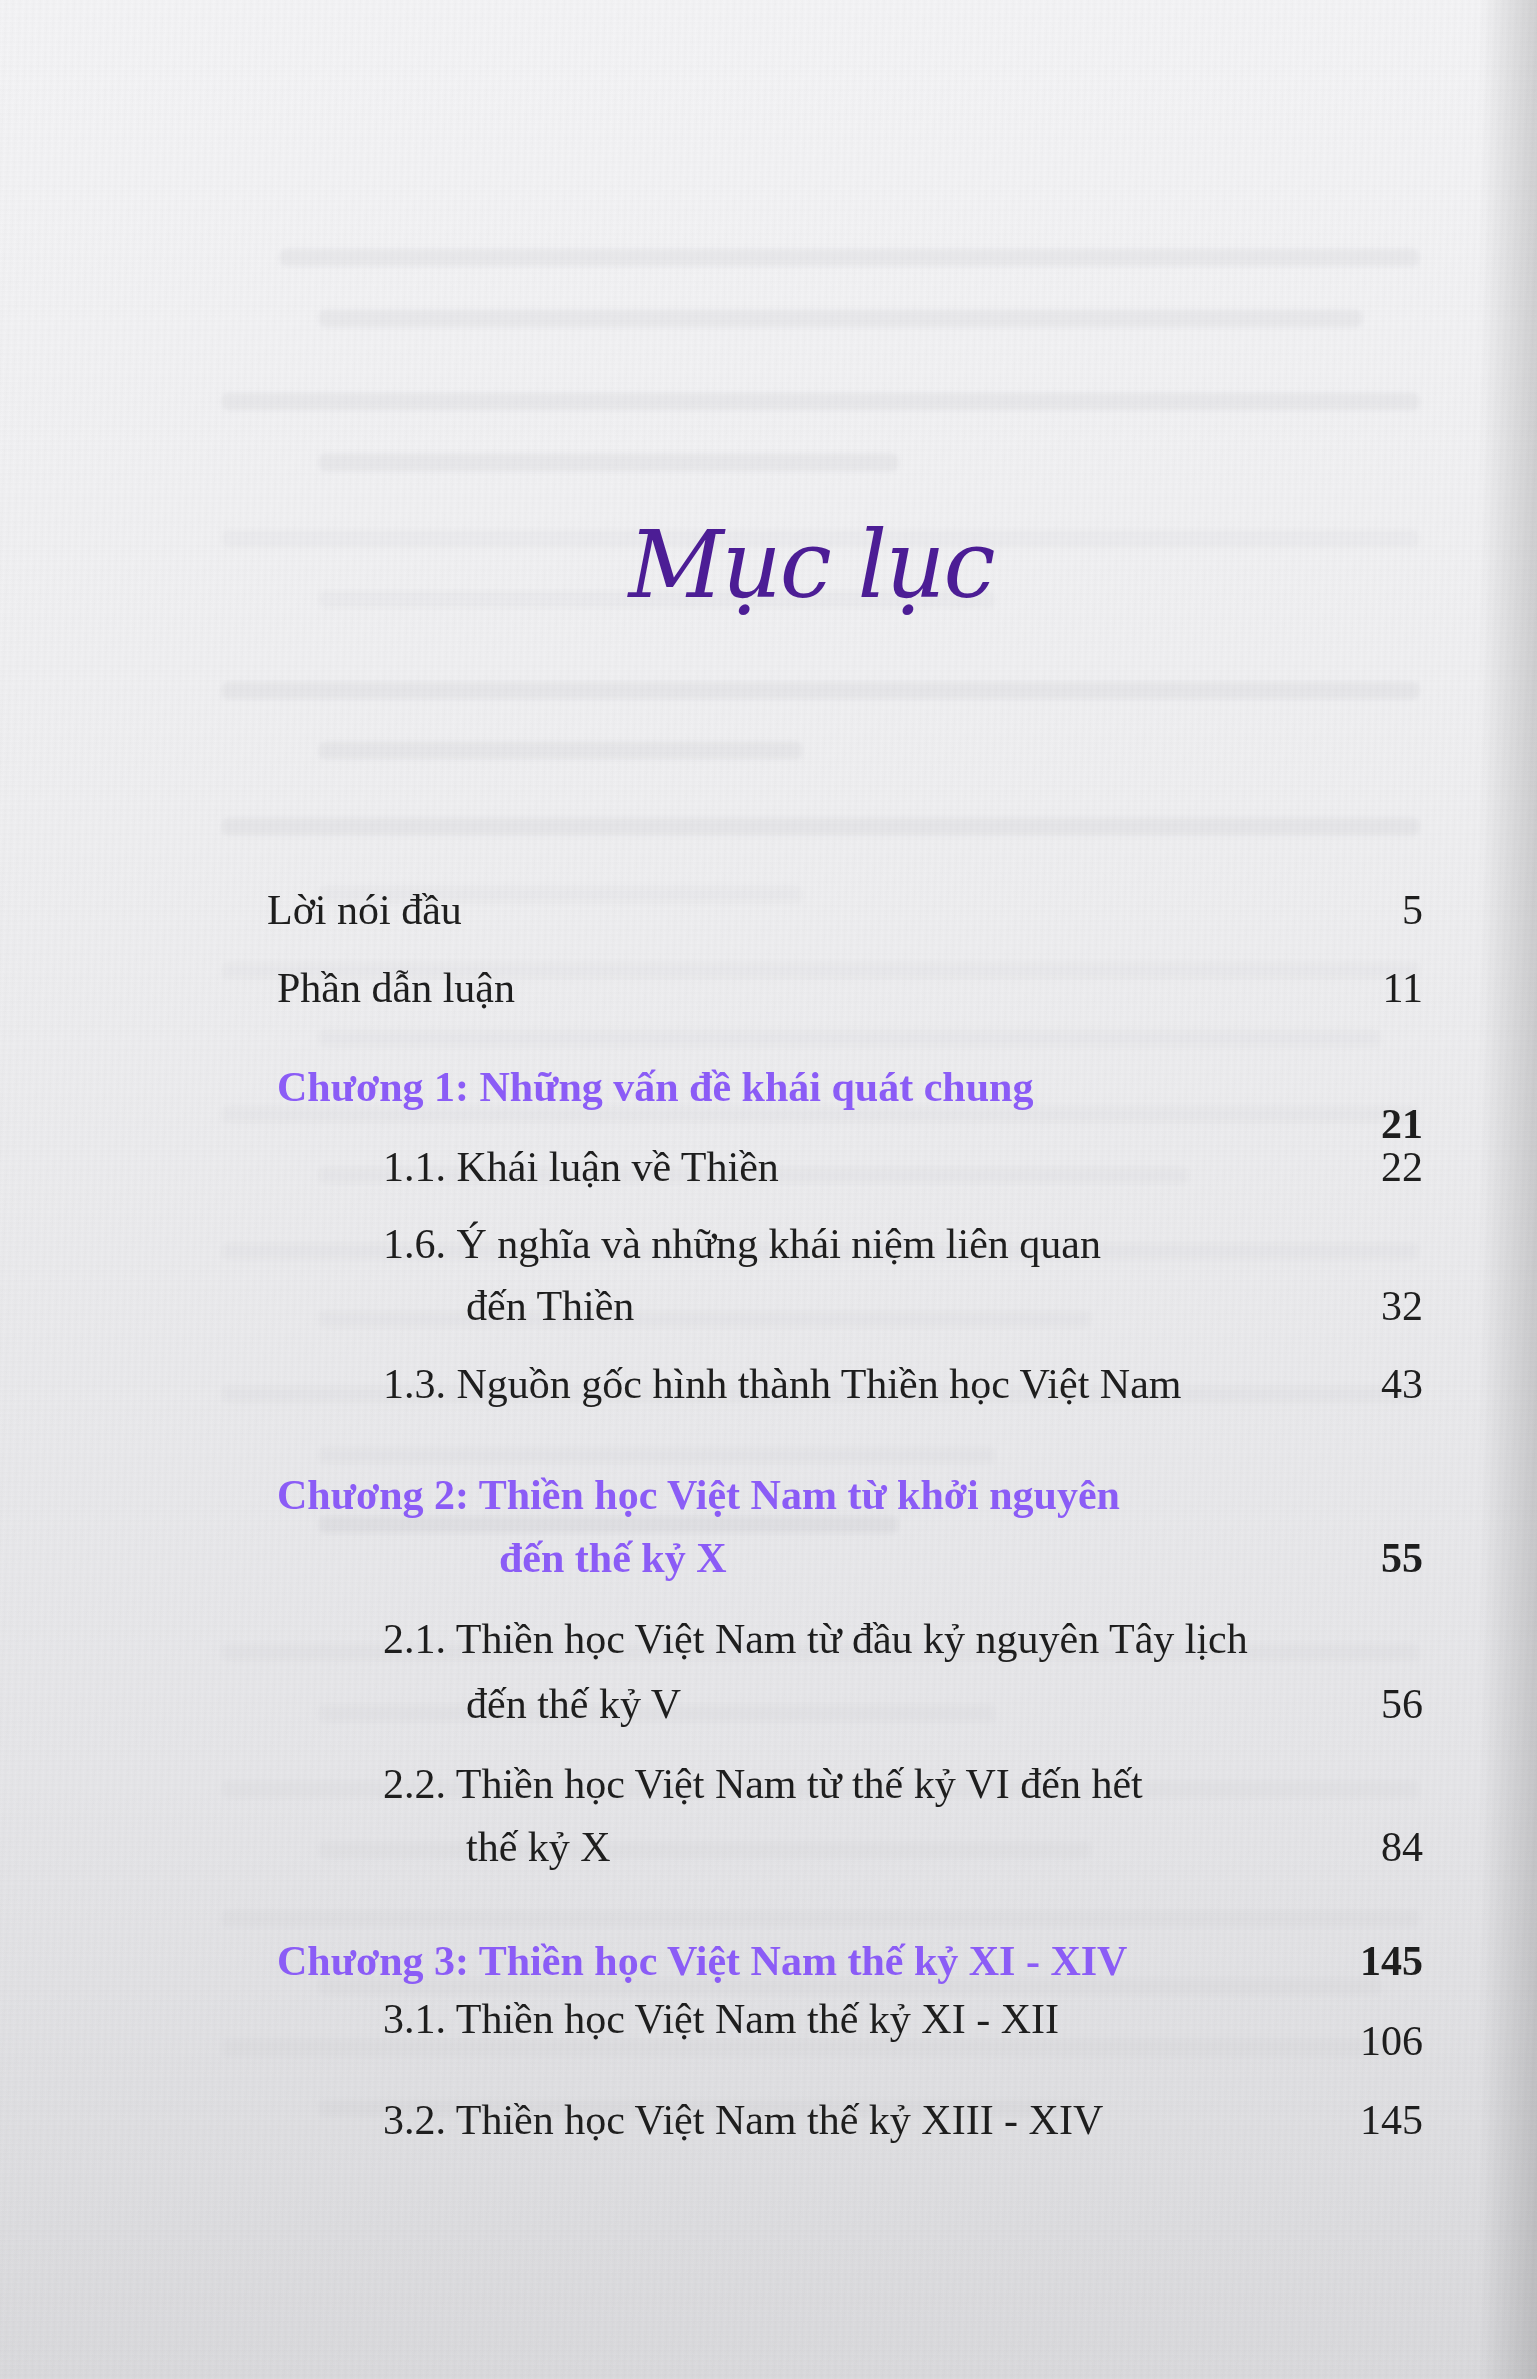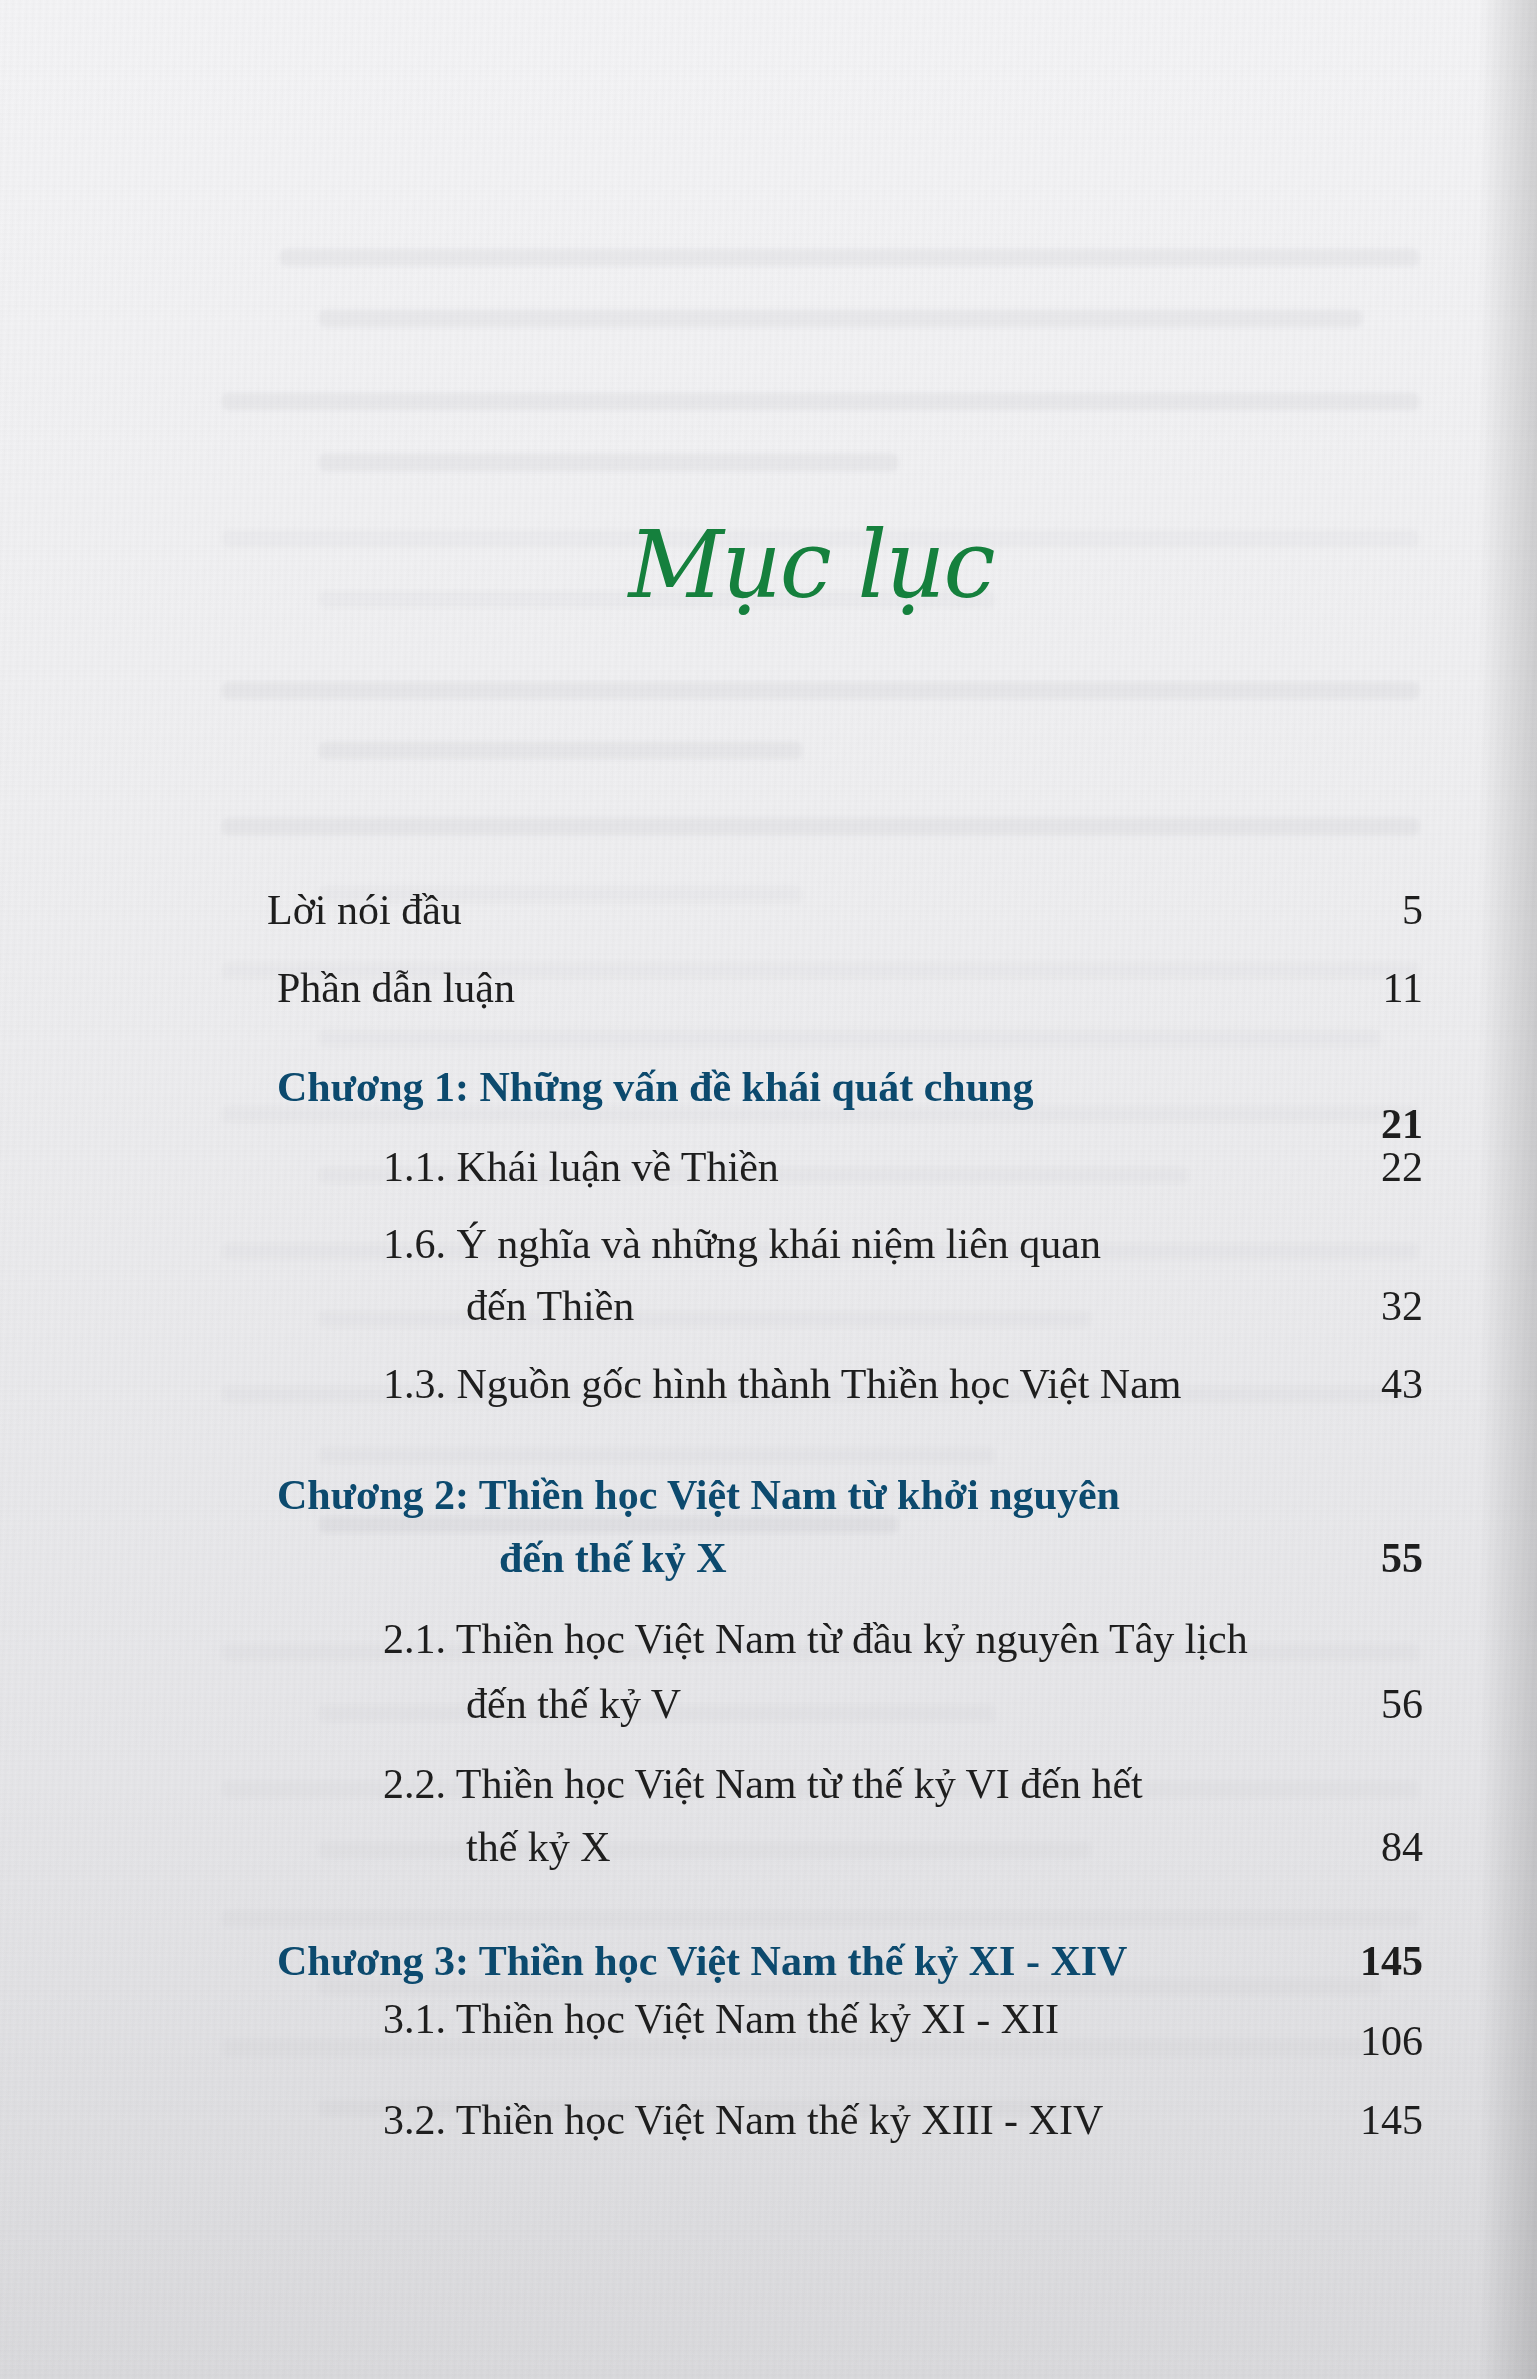--- a/index.html
+++ b/index.html
@@ -28,28 +28,28 @@
   .bleed .ghost {
     position: absolute; height: 17.4px; border-radius: 5.8px;
     background: rgba(120,120,130,0.07);
     filter: blur(2.9px);
   }
   .title {
     position: absolute; left: 618px; top: 502px; width: 386px; height: 126px;
     text-align: center;
     font-family: "DejaVu Serif", serif;
     font-style: italic; font-size: 93px; line-height: 126px;
-    color: #15803d; letter-spacing: -1.9px;
+    color: #4c1d95; letter-spacing: -1.9px;
   }
   .line {
     position: absolute; height: 48px; line-height: 48px;
     font-size: 42px; white-space: nowrap;
     color: #1e1e1e;
   }
-  .bold { font-weight: bold; color: #0c4a6e; }
+  .bold { font-weight: bold; color: #8b5cf6; }
   .pg {
     position: absolute; right: 114px; height: 48px; line-height: 48px;
     font-size: 42px; text-align: right; white-space: nowrap; color: #1e1e1e;
   }
   .pg.bold { font-weight: bold; }
   .entry { position: absolute; left: 0; top: 0; width: 100%; height: 0; }
 </style>
 </head>
 <body>
 

